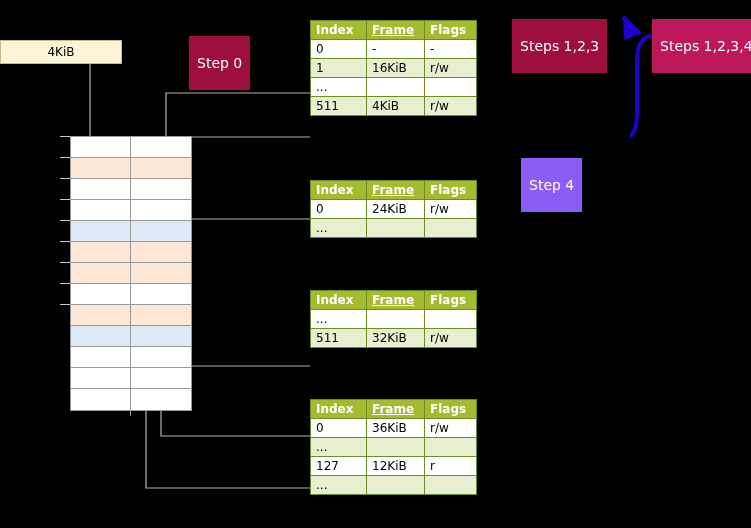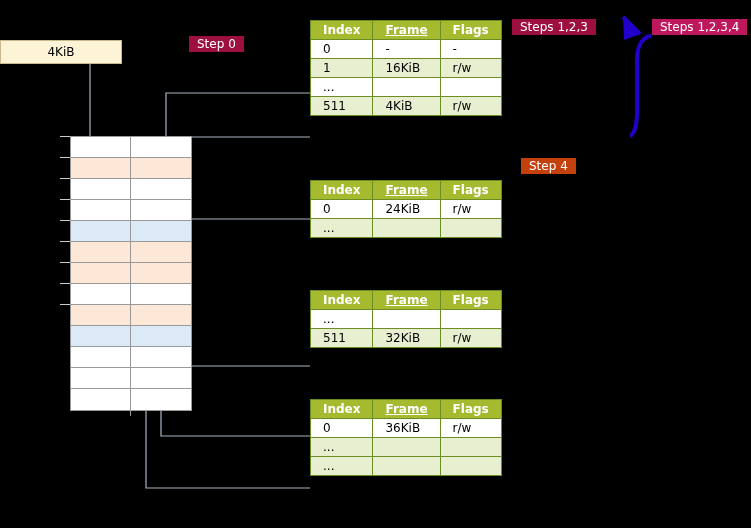--- a/index.html
+++ b/index.html
@@ -56,39 +56,39 @@
   
   .mem-divider {
     left: 130px; top: 136px;
     width: 0; height: 280px;
     border-left: 1px solid #999999;
   }
 
   
   .step-label {
     color: #ffffff;
-    font-size: 12px;
-    padding: 1px 8px;
+    font-size: 14px;
+    padding: 19px 8px;
     white-space: nowrap;
   }
   .step0  { left: 189px; top: 36px;  background: #9c0f3e; }
   .step123{ left: 512px; top: 19px;  background: #9c0f3e; }
   .step1234{left: 652px; top: 19px;  background: #be185d; }
-  .step4  { left: 521px; top: 158px; background: #c2410c; }
+  .step4  { left: 521px; top: 158px; background: #8b5cf6; }
 
   
   .ptable {
     border-collapse: collapse;
     font-size: 12px;
     color: #000000;
     background: #ffffff;
   }
   .ptable td, .ptable th {
     border: 1px solid #6b8e23;
-    padding: 2px 12px;
+    padding: 2px 5px;
     text-align: left;
     font-weight: normal;
     height: 18px;
     box-sizing: border-box;
   }
   .ptable thead th {
     background: #a5ba2e;
     color: #ffffff;
     font-weight: bold;
   }
@@ -268,20 +268,25 @@
       <tr class="row-white">
         <td class="c0">0</td>
         <td class="c1">36KiB</td>
         <td class="c2">r/w</td>
       </tr>
       <tr class="row-green">
         <td class="c0">...</td>
         <td class="c1"></td>
         <td class="c2"></td>
       </tr>
+      <tr class="row-white">
+        <td class="c0">127</td>
+        <td class="c1">12KiB</td>
+        <td class="c2">r</td>
+      </tr>
       <tr class="row-green">
         <td class="c0">...</td>
         <td class="c1"></td>
         <td class="c2"></td>
       </tr>
     </tbody>
   </table>
 
 </div>
 

